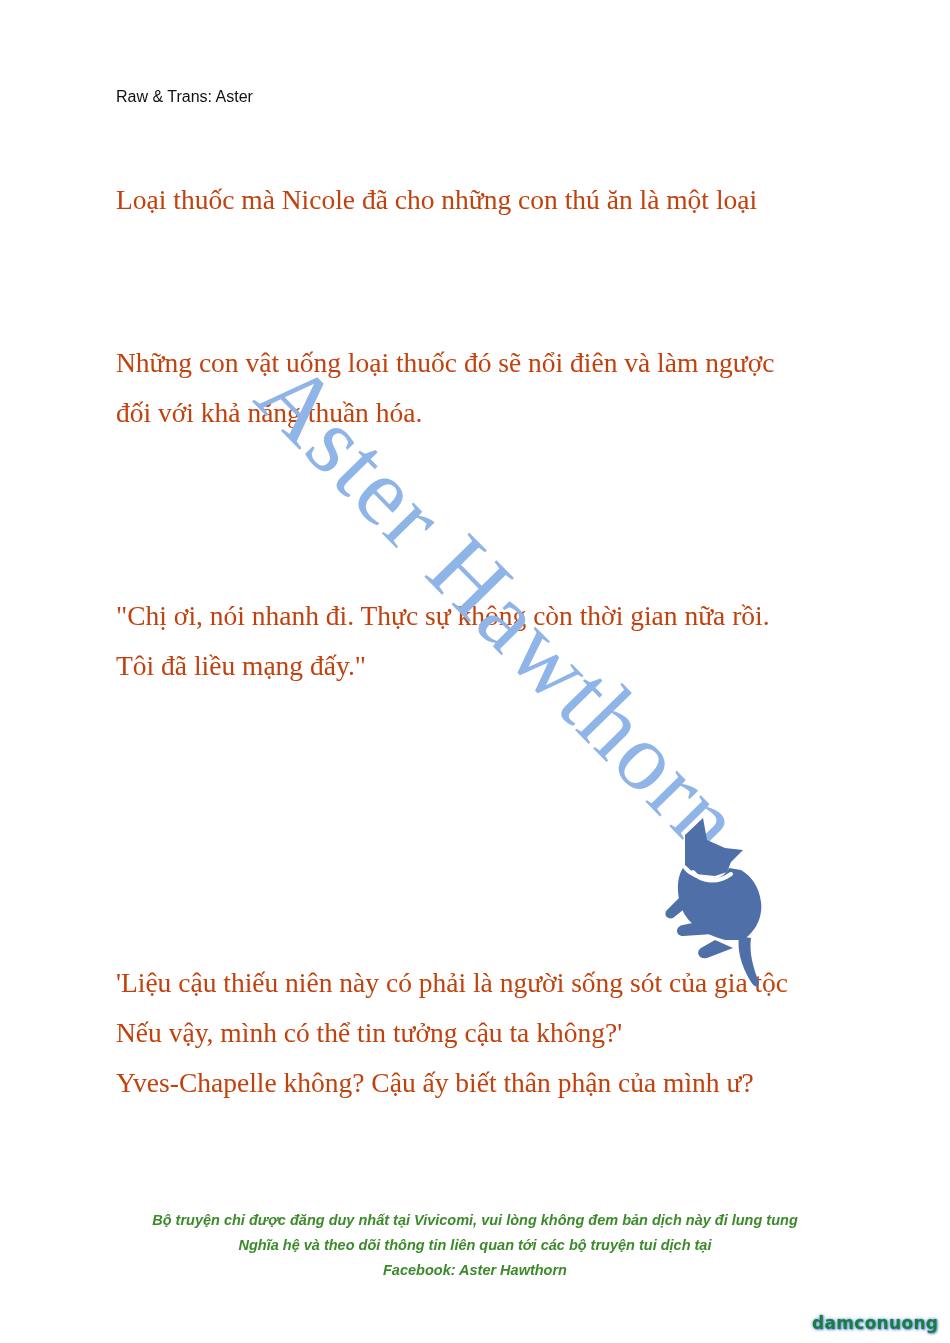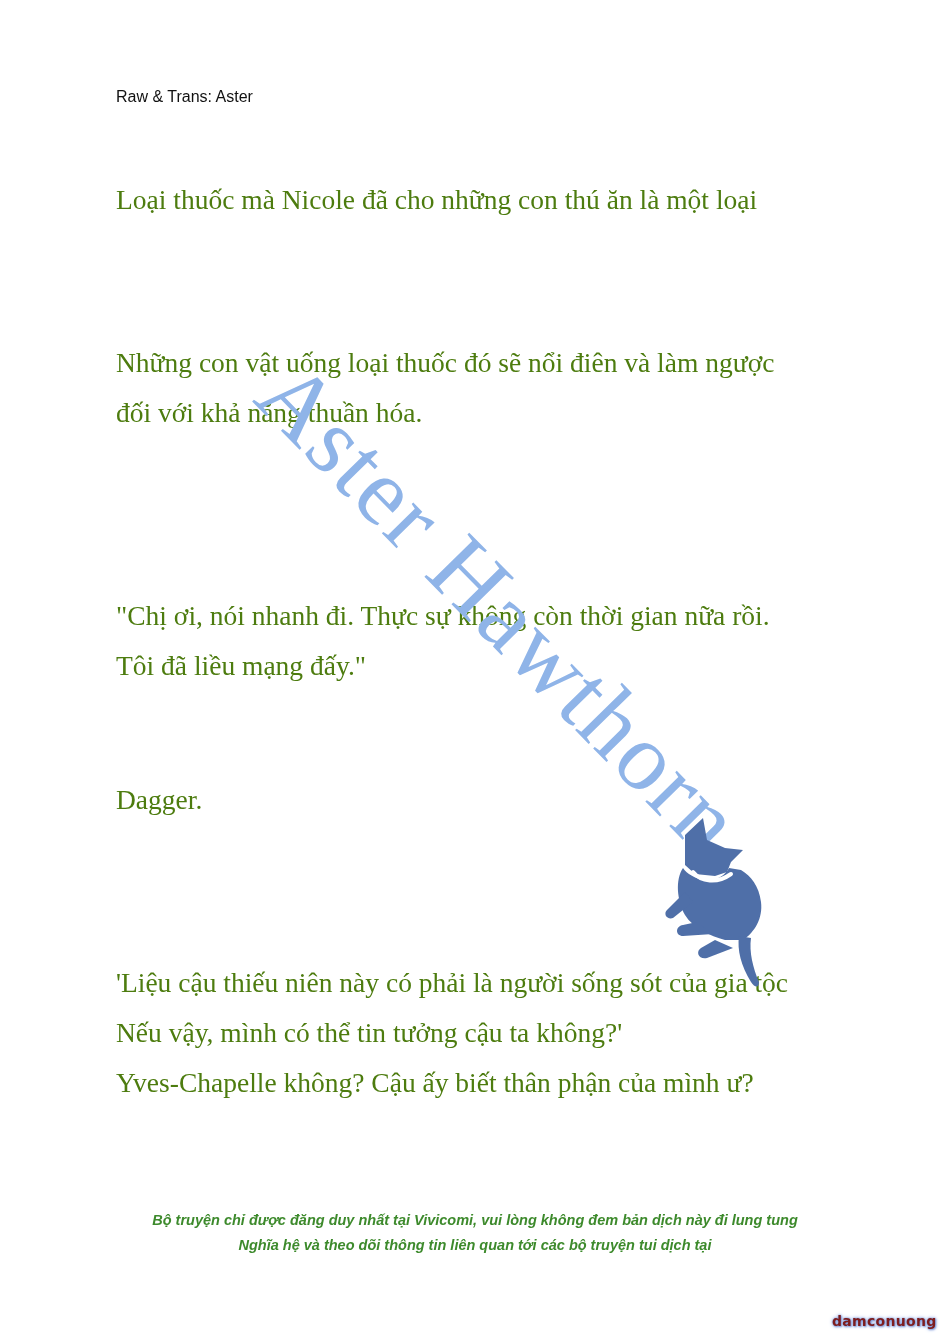--- a/index.html
+++ b/index.html
@@ -22,21 +22,21 @@
       color: #111;
       margin-top: 30px;
     }
     .para {
       position: absolute;
       left: 116px;
       width: 740px;
       font-family: "Liberation Serif", serif;
       font-size: 27.5px;
       line-height: 50px;
-      color: #4d7c0f;
+      color: #c2410c;
       margin: 0;
       z-index: 1;
     }
     .para .line { display: block; white-space: nowrap; }
     .watermark {
       position: absolute;
       left: 120px;
       top: 560px;
       width: 760px;
       text-align: center;
@@ -84,25 +84,24 @@
       color: #8ea5d6;
       text-shadow: 0 0 1px #5f79b5;
       margin-top: 46px;
     }
     .logo-right {
       position: absolute;
       left: 812px;
       top: 1313px;
       font-family: "DejaVu Sans", sans-serif;
       font-weight: bold;
-      font-size: 14px;
-      color: #7f1d1d;
+      font-size: 17px;
+      color: #15803d;
       letter-spacing: 0.3px;
       text-shadow: 0 0 2px #6f8fd6, 0 0 4px #9db4ea, 1px 1px 2px #7d96d6;
-      margin-left: 20px;
     }
   </style>
 </head>
 <body>
 
 <div class="header">Raw &amp; Trans: Aster</div>
 
 <div class="para" style="top:175px;">
   <span class="line">Loại thuốc mà Nicole đã cho những con thú ăn là một loại</span>
 </div>
@@ -111,21 +110,20 @@
   <span class="line">Những con vật uống loại thuốc đó sẽ nổi điên và làm ngược</span>
   <span class="line">đối với khả năng thuần hóa.</span>
 </div>
 
 <div class="para" style="top:591px;">
   <span class="line">"Chị ơi, nói nhanh đi. Thực sự không còn thời gian nữa rồi.</span>
   <span class="line">Tôi đã liều mạng đấy."</span>
 </div>
 
 <div class="para" style="top:775px;">
-  <span class="line">Dagger.</span>
 </div>
 
 <div class="para" style="top:958px;">
   <span class="line">'Liệu cậu thiếu niên này có phải là người sống sót của gia tộc</span>
   <span class="line">Nếu vậy, mình có thể tin tưởng cậu ta không?'</span>
   <span class="line">Yves-Chapelle không? Cậu ấy biết thân phận của mình ư?</span>
 </div>
 
 <div class="watermark">Aster Hawthorn</div>
 
@@ -144,16 +142,17 @@
 
     <path d="M84 126 C82 140 86 156 96 172 C100 178 104 178 104 172 C98 158 94 142 96 128 Z"></path>
   </g>
 
   <path d="M38 62 C46 72 62 74 76 64" stroke="#ffffff" stroke-width="4" fill="none" stroke-linecap="round"></path>
 </svg>
 
 <div class="footer-notice">
   <span class="line">Bộ truyện chỉ được đăng duy nhất tại Vivicomi, vui lòng không đem bản dịch này đi lung tung</span>
   <span class="line">Nghĩa hệ và theo dõi thông tin liên quan tới các bộ truyện tui dịch tại</span>
+  <span class="line">Facebook: Aster Hawthorn</span>
 </div>
 
 <div class="logo-left">Vcomycs</div>
 <div class="logo-right">damconuong</div>
 
 </body></html>

